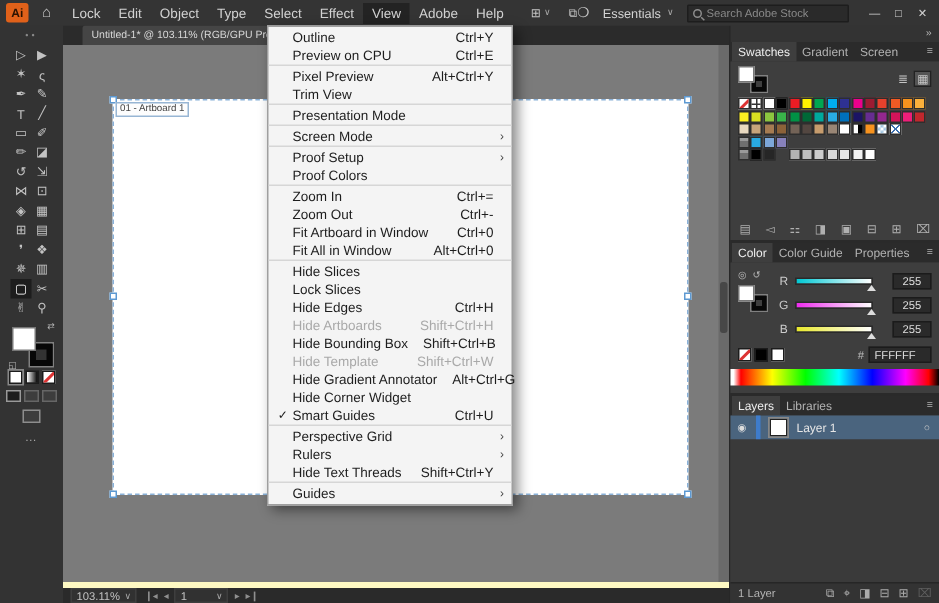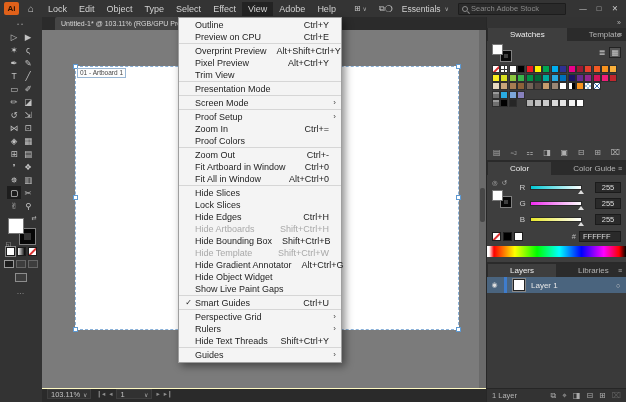--- a/index.html
+++ b/index.html
@@ -59,21 +59,21 @@
 .artboard{position:absolute;left:33px;top:36px;width:384px;height:264px;background:#fff;border:1px dashed #8ab1d8}
 .ab-label{position:absolute;left:1px;top:1px;background:#fdfdfd;border:1px solid #98b6d4;color:#444;font-size:6.5px;line-height:8px;height:10px;padding:0 2px;white-space:nowrap;z-index:3}
 .h{position:absolute;width:5px;height:5px;background:#fff;border:1px solid #5d99d2}
 .h-tl{left:-3px;top:-3px}.h-tm{left:calc(50% - 3px);top:-3px}.h-tr{right:-3px;top:-3px}
 .h-ml{left:-3px;top:calc(50% - 3px)}.h-mr{right:-3px;top:calc(50% - 3px)}
 .h-bl{left:-3px;bottom:-3px}.h-bm{left:calc(50% - 3px);bottom:-3px}.h-br{right:-3px;bottom:-3px}
 .vscroll{position:absolute;right:0;top:0;bottom:0;width:7px;background:#6a6a6a}
 .vthumb{position:absolute;left:1px;width:5px;top:158px;height:34px;background:#474747;border-radius:2px}
 
 
-.statusbar{position:absolute;left:42px;bottom:0;height:14px;width:444px;background:#2a2a2a;border-top:1px solid #fef9c3;display:flex;align-items:flex-start;font-size:7.5px;color:#c2c2c2;padding:0 5px;gap:5px;z-index:15}
+.statusbar{position:absolute;left:42px;bottom:0;height:14px;width:444px;background:#2a2a2a;border-top:4px solid #fef9c3;display:flex;align-items:flex-start;font-size:7.5px;color:#c2c2c2;padding:0 5px;gap:5px;z-index:15}
 .sb-zoom{display:flex;gap:3px;align-items:center;border:1px solid #3e3e3e;background:#313131;padding:0 3px;height:10px}
 .sb-nav{display:flex;align-items:center;gap:4px;color:#8f8f8f;font-size:6.5px}
 .sb-abox{display:flex;align-items:center;justify-content:space-between;border:1px solid #3e3e3e;background:#313131;height:10px;padding:0 3px;min-width:36px;color:#c2c2c2;font-size:7.5px}
 
 
 .menu{position:absolute;left:178px;top:17px;width:164px;background:#f4f4f4;border:1px solid #9f9f9f;box-shadow:3px 3px 8px rgba(0,0,0,.45);padding-top:2px;z-index:100;font-size:9px;color:#1d1d1d}
 .mi{display:flex;align-items:flex-start;height:12px;padding:0 5px 0 3px}
 .mi .chk{width:13px;font-size:8px;color:#1d1d1d;text-align:center;flex:none}
 .mi .lbl{white-space:nowrap}
 .mi .sc{margin-left:auto;padding-left:10px;white-space:nowrap}
@@ -82,21 +82,21 @@
 .mi.disabled{color:#a9a9a9}
 .mi.highlight{background:#d0e8fb;box-shadow:inset 0 0 0 1px #62a4dd}
 
 
 .dock{position:absolute;left:486px;top:17px;width:140px;bottom:0;background:#333;display:flex;flex-direction:column;border-left:1px solid #272727;z-index:30}
 .dock-head{height:11px;display:flex;justify-content:flex-end;align-items:center;padding-right:5px;color:#b5b5b5;font-size:7px;flex:none}
 .gdiv{height:2px;background:#2a2a2a;flex:none}
 .pgroup{display:flex;flex-direction:column;flex:none}
 .pgroup.grow{flex:1;min-height:0}
 .ptabs{height:13px;background:#2b2b2b;display:flex;align-items:stretch;padding-left:1px;position:relative;flex:none}
-.ptab{display:flex;align-items:center;padding:0 22px;font-size:8px;color:#b2b2b2;white-space:nowrap}
+.ptab{display:flex;align-items:center;padding:0 4px;font-size:8px;color:#b2b2b2;white-space:nowrap}
 .ptab.active{background:#3e3e3e;color:#eee}
 .pmenu{position:absolute;right:4px;top:3px;font-size:7px;color:#b2b2b2}
 .pcontent{background:#3e3e3e;position:relative}
 .pc-swatches{height:119px}
 .pc-color{height:87px}
 .pc-layers{flex:1;background:#3a3a3a;display:flex;flex-direction:column}
 
 
 .sw-prev{display:flex;align-items:center;padding:3px 5px 2px;height:22px}
 .fs2{position:relative;width:19px;height:17px}
@@ -353,26 +353,20 @@
         <span class="sub"></span>
       </div>
       <div class="mi sepb">
         <span class="chk"></span>
         <span class="lbl">Preview on CPU</span>
         <span class="sc">Ctrl+E</span>
         <span class="sub"></span>
       </div>
       <div class="mi">
         <span class="chk"></span>
-        <span class="lbl">Overprint Preview</span>
-        <span class="sc">Alt+Shift+Ctrl+Y</span>
-        <span class="sub"></span>
-      </div>
-      <div class="mi">
-        <span class="chk"></span>
         <span class="lbl">Pixel Preview</span>
         <span class="sc">Alt+Ctrl+Y</span>
         <span class="sub"></span>
       </div>
       <div class="mi sepb">
         <span class="chk"></span>
         <span class="lbl">Trim View</span>
         <span class="sc"></span>
         <span class="sub"></span>
       </div>
@@ -387,32 +381,32 @@
         <span class="lbl">Screen Mode</span>
         <span class="sc"></span>
         <span class="sub">›</span>
       </div>
       <div class="mi">
         <span class="chk"></span>
         <span class="lbl">Proof Setup</span>
         <span class="sc"></span>
         <span class="sub">›</span>
       </div>
+      <div class="mi sepb">
+        <span class="chk"></span>
+        <span class="lbl">Proof Colors</span>
+        <span class="sc"></span>
+        <span class="sub"></span>
+      </div>
       <div class="mi">
         <span class="chk"></span>
         <span class="lbl">Zoom In</span>
         <span class="sc">Ctrl+=</span>
         <span class="sub"></span>
       </div>
-      <div class="mi sepb">
-        <span class="chk"></span>
-        <span class="lbl">Proof Colors</span>
-        <span class="sc"></span>
-        <span class="sub"></span>
-      </div>
       <div class="mi">
         <span class="chk"></span>
         <span class="lbl">Zoom Out</span>
         <span class="sc">Ctrl+-</span>
         <span class="sub"></span>
       </div>
       <div class="mi">
         <span class="chk"></span>
         <span class="lbl">Fit Artboard in Window</span>
         <span class="sc">Ctrl+0</span>
@@ -461,27 +455,21 @@
         <span class="sub"></span>
       </div>
       <div class="mi">
         <span class="chk"></span>
         <span class="lbl">Hide Gradient Annotator</span>
         <span class="sc">Alt+Ctrl+G</span>
         <span class="sub"></span>
       </div>
       <div class="mi">
         <span class="chk"></span>
-        <span class="lbl">Hide Object Widget</span>
-        <span class="sc"></span>
-        <span class="sub"></span>
-      </div>
-      <div class="mi sepb">
-        <span class="chk"></span>
-        <span class="lbl">Show Live Paint Gaps</span>
+        <span class="lbl">Hide Corner Widget</span>
         <span class="sc"></span>
         <span class="sub"></span>
       </div>
       <div class="mi sepb">
         <span class="chk">✓</span>
         <span class="lbl">Smart Guides</span>
         <span class="sc">Ctrl+U</span>
         <span class="sub"></span>
       </div>
       <div class="mi">
@@ -513,21 +501,21 @@
   <div class="dock">
     <div class="dock-head">
       <span>»</span>
     </div>
 
     <div class="pgroup">
       <div class="ptabs">
 
         <div class="pmenu">≡</div>
       <div class="ptab active">Swatches</div>
-          <div class="ptab">Template</div>
+          <div class="ptab">Gradient</div>
           <div class="ptab">Screen</div>
         </div>
       <div class="pcontent pc-swatches">
         <div class="sw-prev">
           <div class="fs2">
             <div class="st"></div>
             <div class="fl"></div>
           </div>
           <div class="sw-views">
             <span class="vico">≣</span>

